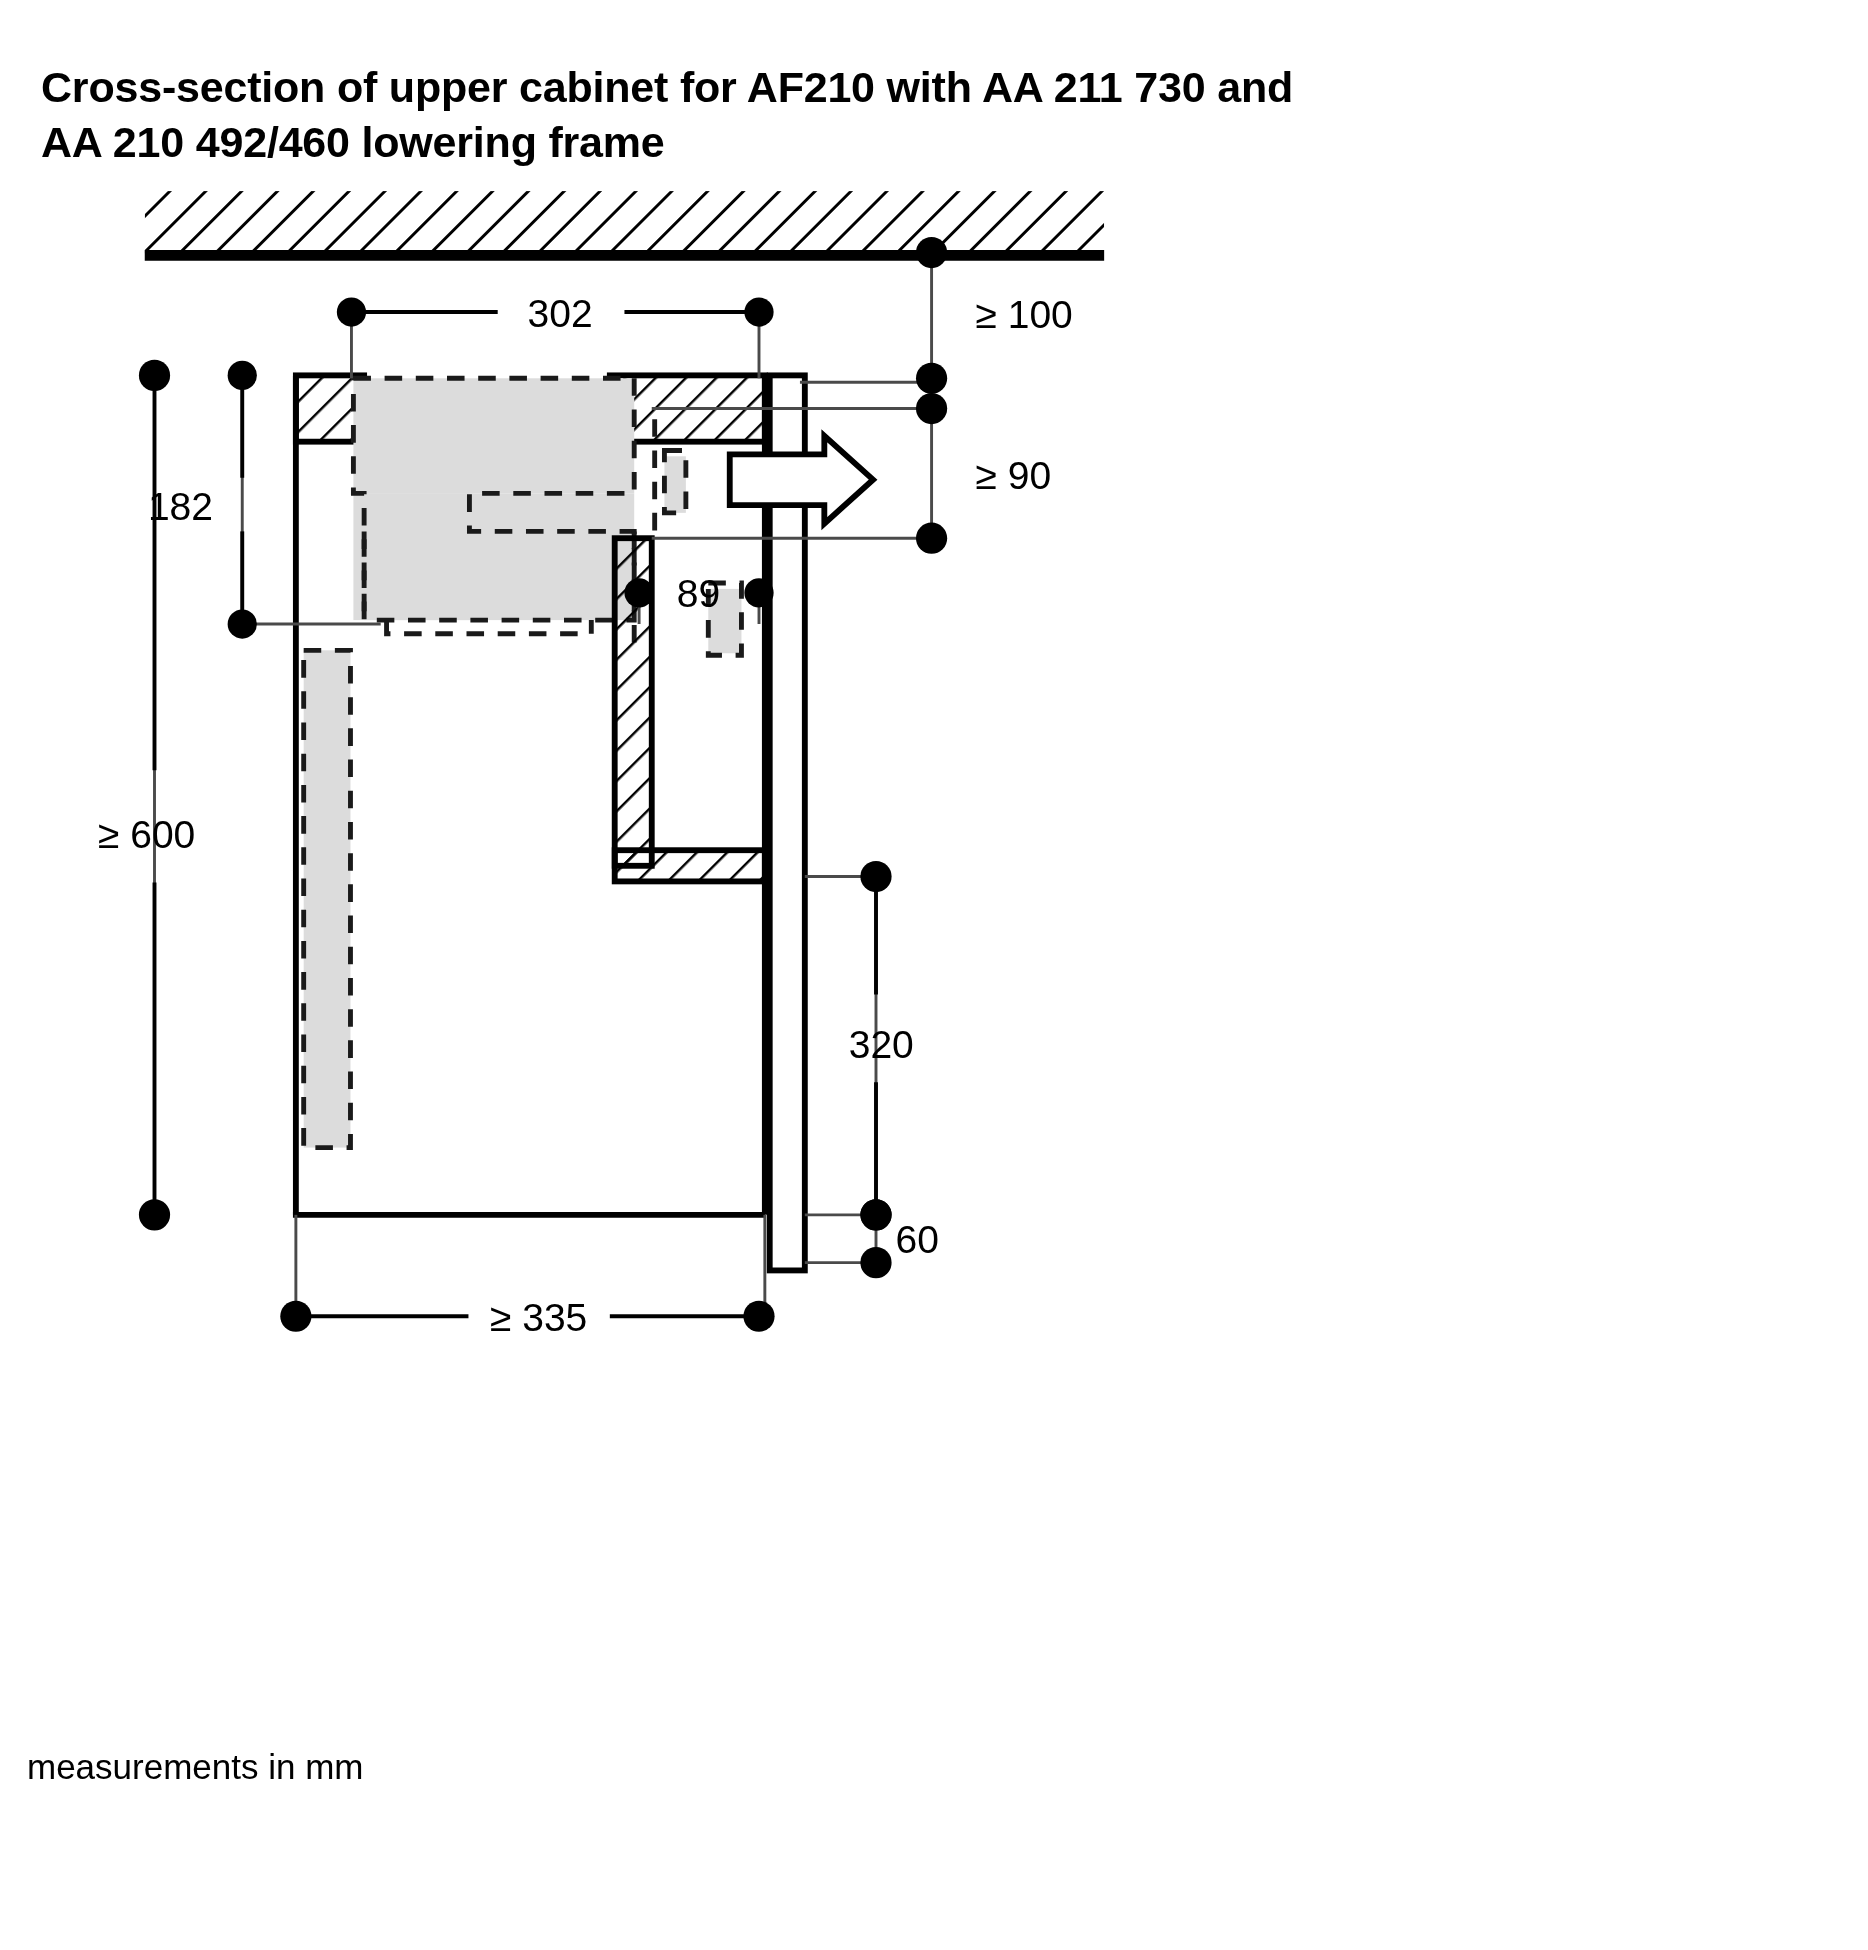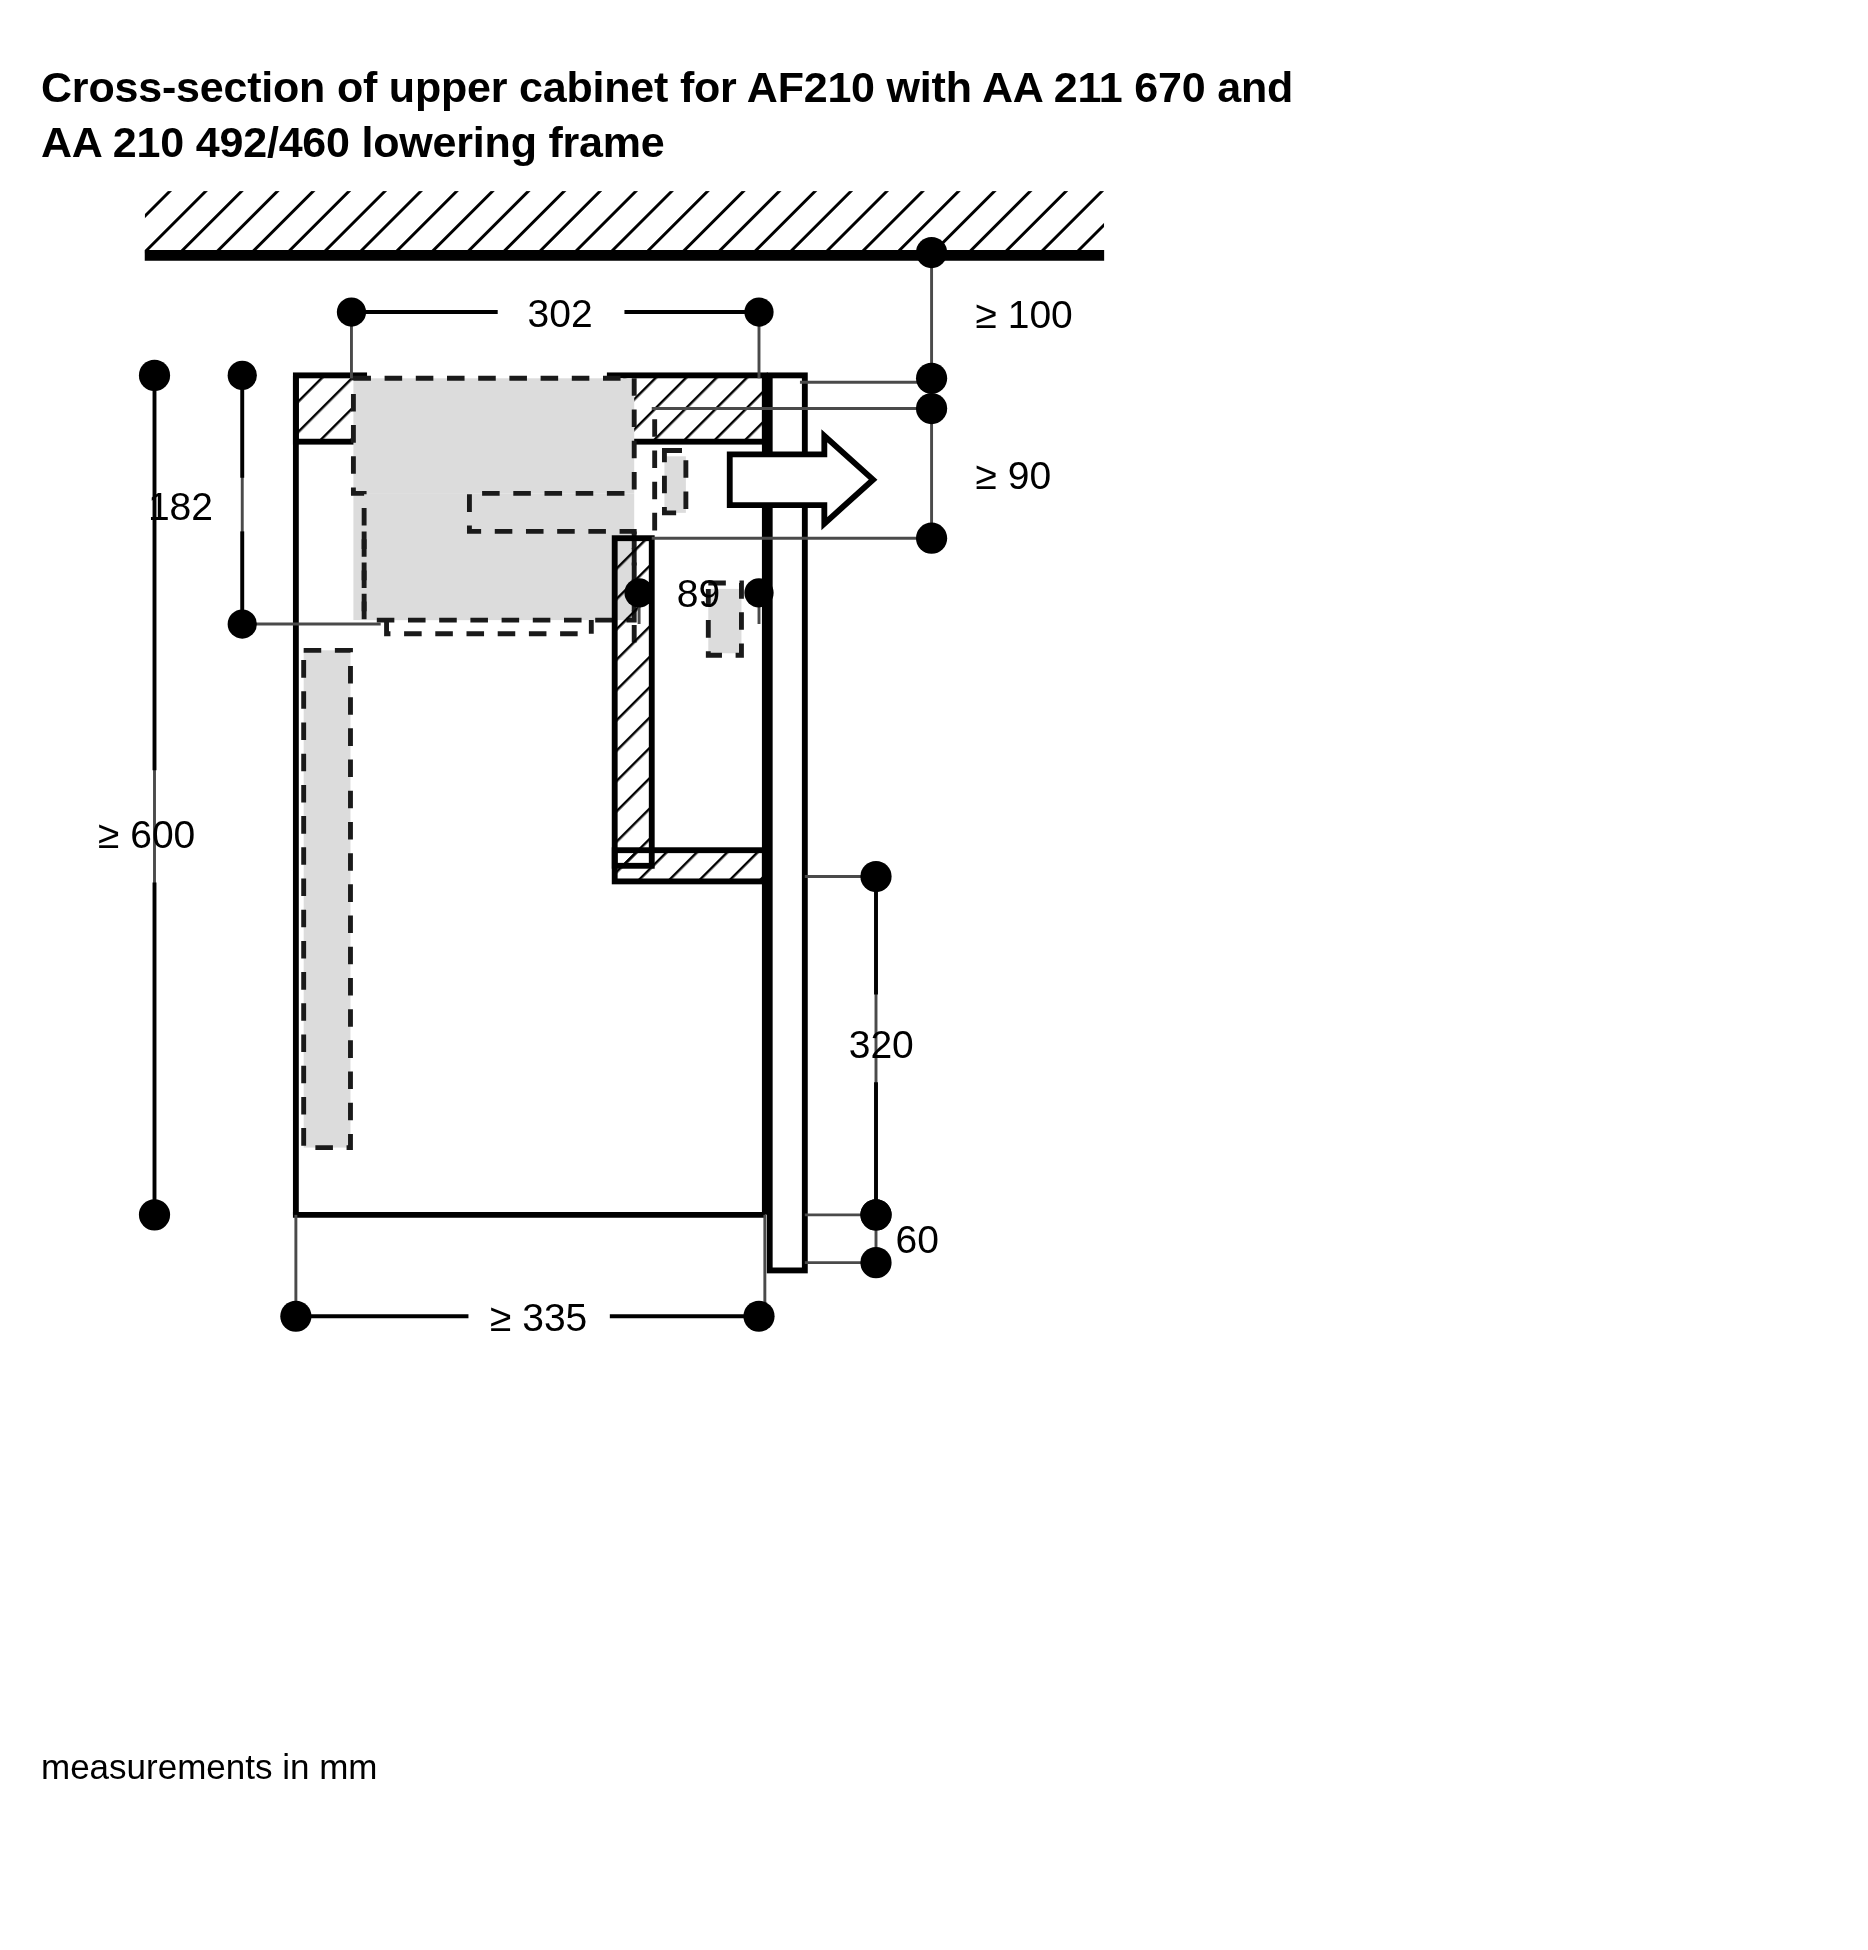--- a/index.html
+++ b/index.html
@@ -27,21 +27,21 @@
     top: 60px;
     width: 1716px;
     font-size: 43px;
     font-weight: bold;
     line-height: 1.27;
     letter-spacing: -0.2px;
     white-space: pre-line;
   }
   #footnote {
     position: absolute;
-    left: 41px;
+    left: 27px;
     top: 1746px;
     font-size: 35px;
     font-weight: normal;
     line-height: 1.2;
   }
   #drawing {
     position: absolute;
     left: 0;
     top: 0;
     width: 1869px;
@@ -51,21 +51,21 @@
     font-family: "Liberation Sans", sans-serif;
     font-size: 40px;
     fill: #000000;
   }
 </style>
 </head>
 <body>
 
 <div id="page">
 
-  <div id="title">Cross-section of upper cabinet for AF210 with AA 211 670 and
+  <div id="title">Cross-section of upper cabinet for AF210 with AA 211 730 and
 AA 210 492/460 lowering frame</div>
 
   <svg id="drawing" viewBox="0 0 1916 2000">
 
     <defs>
 
       <pattern id="hatch" width="26" height="26" patternUnits="userSpaceOnUse" patternTransform="rotate(45)">
         <line x1="0" y1="0" x2="0" y2="26" stroke="#000000" stroke-width="6"></line>
       </pattern>
       <pattern id="hatchFine" width="22" height="22" patternUnits="userSpaceOnUse" patternTransform="rotate(45)">

